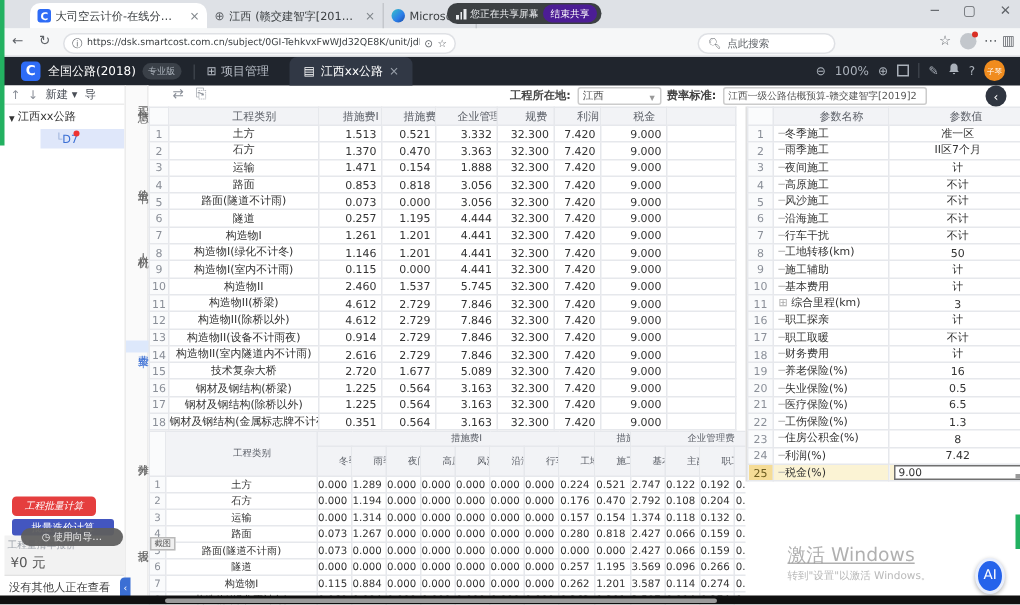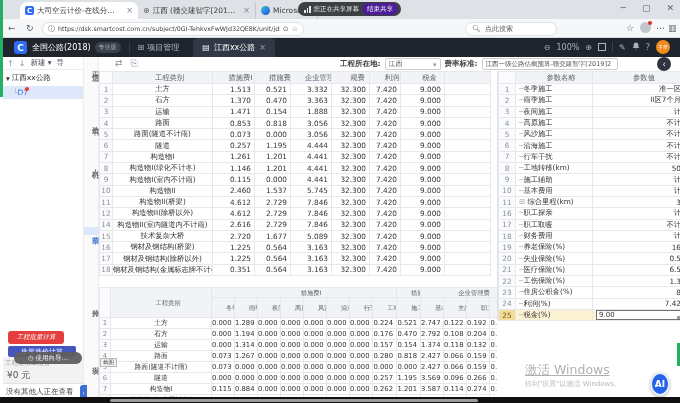--- a/index.html
+++ b/index.html
@@ -55,21 +55,21 @@
   .green-left { left:0; top:0; width:3px; height:97px; background:#23b161; z-index:9;}
   .green-right { left:677px; top:343px; width:3px; height:23px; background:#23b161; z-index:9;}
   .bottom-bar { left:0; top:397px; width:680px; height:6px; background:#101010; z-index:8;}
   .h-thumb { left:110px; top:398.5px; width:368px; height:3.5px; background:#9a9a9a; border-radius:2px; z-index:9;}
 
   
   .sidebar { left:3px; top:57px; width:80px; height:340px; background:#fff; }
   .sb-toolbar { height:13px; display:flex; align-items:center; gap:5px; padding:0 4px; color:#8a8f98; font-size:8px; border-bottom:1px solid #ececec; overflow:hidden; white-space:nowrap;}
   .sb-new { color:#4a4f57; font-size:7.5px; }
   .tree-root { display:flex; align-items:center; gap:2px; padding:3px 3px; font-size:7.5px; color:#333; white-space:nowrap;}
-  .tree-child { position:relative; background:#dfe7fa; padding:2px 3px 2px 10px; font-size:7.5px; color:#3b6fd4; }
+  .tree-child { position:relative; background:#dfe7fa; padding:2px 3px 2px 10px; font-size:7.5px; color:#3b6fd4;margin-left:24px; }
   .tree-child .dot { position:absolute; left:22px; top:1px; width:4px; height:4px; border-radius:50%; background:#e33; }
   .red-tip { left:8px; top:331px; width:56px; height:13px; background:#e53e3e; border-radius:3px; color:#fff; font-size:6.5px; display:flex; align-items:center; justify-content:center; z-index:4; white-space:nowrap;font-style:italic;}
   .calc-btn { left:8px; top:346px; width:68px; height:11px; background:#4356c0; border-radius:2px; color:#fff; font-size:7px; display:flex; align-items:center; justify-content:center; z-index:3; white-space:nowrap;}
   .gray-tip { left:14px; top:352px; width:68px; height:12px; background:rgba(95,95,95,.95); border-radius:6px; color:#eee; font-size:6.5px; display:flex; align-items:center; justify-content:center; gap:2px; z-index:5; white-space:nowrap;}
   .sb-graybox { left:3px; top:357px; width:80px; height:26px; background:#f2f2f2; }
   .list-label { left:5px; top:359px; font-size:6.5px; color:#9aa0a8; z-index:2; white-space:nowrap;}
   .amount { left:7px; top:369px; font-size:9px; color:#555; z-index:2;}
   .viewers { left:6px; top:387px; font-size:7.5px; color:#444; white-space:nowrap;}
   .sb-divider { left:3px; top:383px; width:80px; height:1px; background:#e2e2e2; }
 
@@ -105,31 +105,31 @@
   .detail-wrap th { font-size:6.3px; line-height:1.15; }
   .detail-wrap .gh { height:10px; }
   .detail-wrap .sh { height:20px; white-space:normal; }
   .detail-wrap td { height:10px; }
   .shot-tag { left:100px; top:358px; width:17px; height:9px; background:#f0f0f0; border:1px solid #b9b9b9; font-size:5.5px; color:#555; display:flex; align-items:center; justify-content:center; z-index:4;}
 
   .params-wrap { left:497px; top:71px; width:183px; border-left:1px solid #e0e0e0;}
   .params-wrap table { width:183px; font-size:7.3px; }
   .params-wrap th { height:12px; }
   .params-wrap td { height:11.3px; }
-  .params-wrap .pv { text-align:right; padding-left:3px; }
+  .params-wrap .pv { text-align:center; padding-left:3px; }
   .params-wrap .pn { text-align:left; padding-left:3px; color:#333; }
   .params-wrap .tree-line { color:#aaa; }
   tr.sel td { background:#fbf3d4; }
   tr.sel td.rn { background:#f5dc96; color:#6b5b1e; }
   .edit-box { position:relative; border:1px solid #707070; background:#fff; height:10px; margin:0; display:flex; align-items:center; padding-left:2px; font-size:7px; }
   .edit-box::after { content:""; position:absolute; right:0; bottom:0; width:3px; height:3px; background:#9a9a9a; }
 
   .watermark1 { left:525px; top:362px; font-size:12.5px; color:rgba(150,150,150,.75);text-decoration:underline; }
   .watermark2 { left:525px; top:379px; font-size:7px; color:rgba(160,160,160,.75); }
-  .ai-btn { left:650px; top:372px; width:20px; height:24px; border-radius:50%; background:#2563eb; border:2px solid #e8eefc; box-shadow:0 1px 3px rgba(0,0,0,.3); color:#fff; font-weight:bold; font-size:9px; display:flex; align-items:center; justify-content:center; z-index:10;}
+  .ai-btn { left:650px; top:372px; width:20px; height:24px; border-radius:50%; background:#2563eb; border:2px solid #e8eefc; box-shadow:0 1px 3px rgba(0,0,0,.3); color:#fff; font-weight:normal; font-size:9px; display:flex; align-items:center; justify-content:center; z-index:10;}
 </style>
 </head>
 <body>
 
 <div class="abs green-left"></div>
 <div class="abs green-right"></div>
 <div class="abs bottom-bar"></div>
 <div class="abs h-thumb"></div>
 
 <div class="abs titlebar">
@@ -419,20 +419,31 @@
           <td class="nm">构造物II(除桥以外)</td>
           <td class="num">4.612</td>
           <td class="num">2.729</td>
           <td class="num">7.846</td>
           <td class="num">32.300</td>
           <td class="num">7.420</td>
           <td class="num">9.000</td>
           <td></td>
         </tr>
         <tr>
+          <td class="rn">13</td>
+          <td class="nm">构造物II(设备不计雨夜)</td>
+          <td class="num">0.914</td>
+          <td class="num">2.729</td>
+          <td class="num">7.846</td>
+          <td class="num">32.300</td>
+          <td class="num">7.420</td>
+          <td class="num">9.000</td>
+          <td></td>
+        </tr>
+        <tr>
           <td class="rn">14</td>
           <td class="nm">构造物II(室内隧道内不计雨)</td>
           <td class="num">2.616</td>
           <td class="num">2.729</td>
           <td class="num">7.846</td>
           <td class="num">32.300</td>
           <td class="num">7.420</td>
           <td class="num">9.000</td>
           <td></td>
         </tr>

